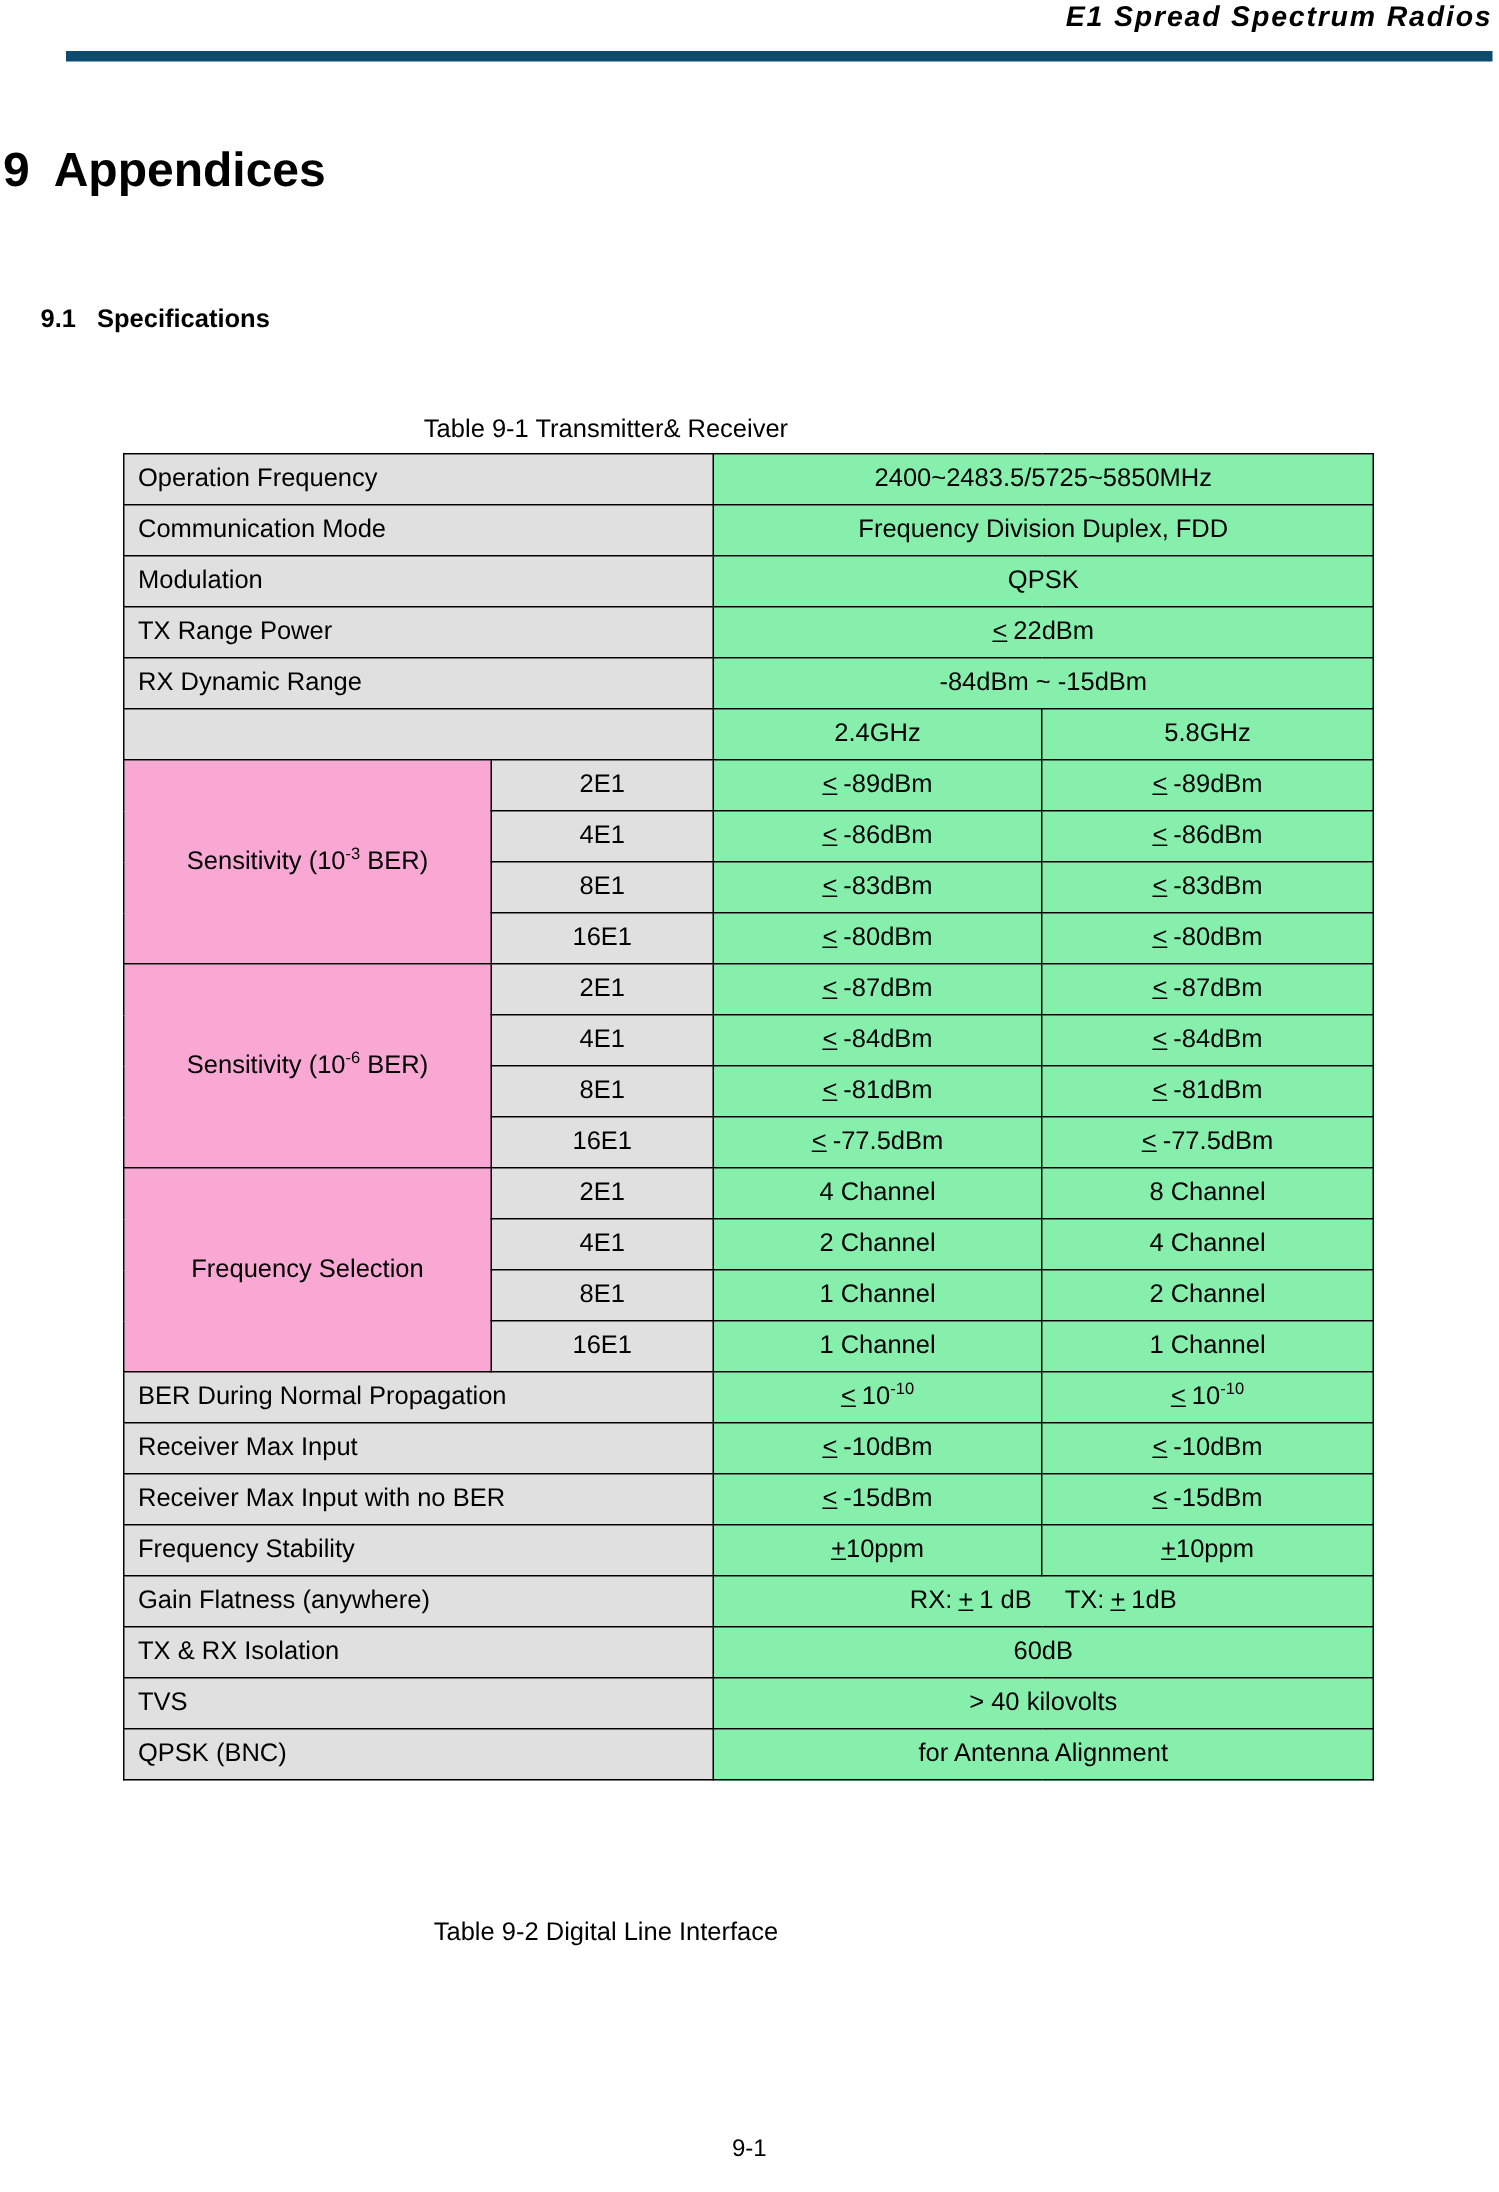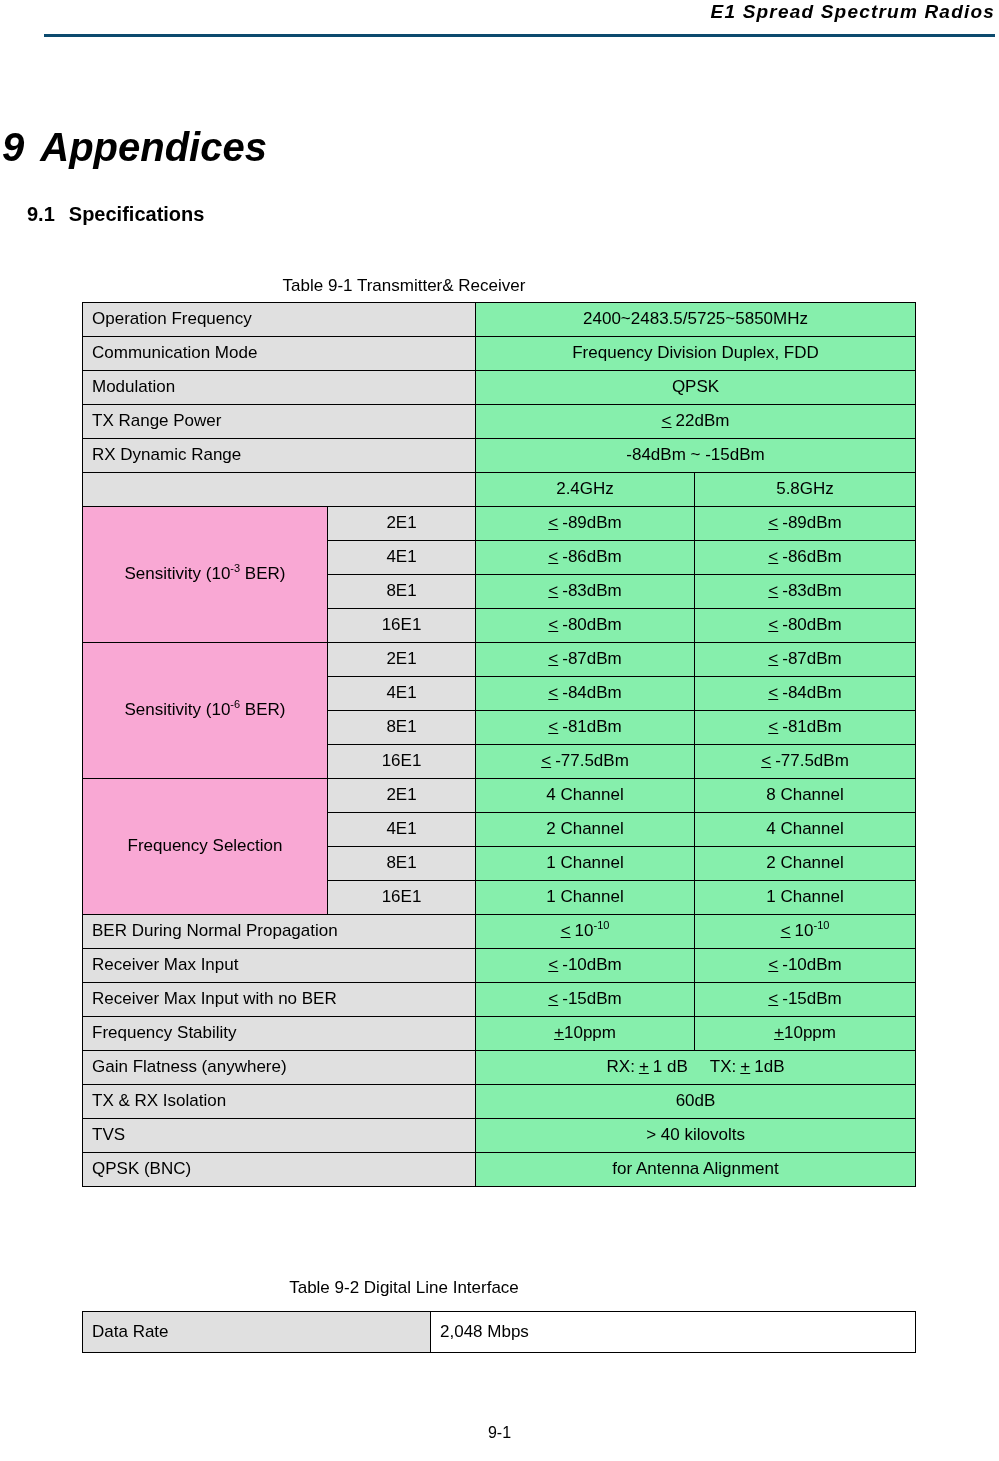--- a/index.html
+++ b/index.html
@@ -16,51 +16,50 @@
     overflow: hidden;
   }
 
   
   .page-header {
     position: absolute;
     top: 0;
     left: 44px;
     right: 4px;
     height: 34px;
-    border-bottom: 3px solid #0c4a6e;
+    border-bottom: 7px solid #0c4a6e;
   }
   .page-header .header-title {
     position: absolute;
     right: 0;
     top: 1px;
     font-size: 19px;
     font-weight: bold;
     font-style: italic;
     letter-spacing: 1.2px;
     white-space: nowrap;
   }
 
   
   .h1-appendices {
     position: absolute;
     left: 2px;
-    top: 125px;
-    font-size: 40px;
+    top: 95px;
+    font-size: 32px;
     font-weight: bold;
     letter-spacing: 0px;
     white-space: nowrap;
-    font-style: italic;
   }
   .h1-appendices .num { margin-right: 16px; }
 
   .h2-specifications {
     position: absolute;
     left: 27px;
     top: 203px;
-    font-size: 20px;
+    font-size: 17px;
     font-weight: bold;
     white-space: nowrap;
   }
   .h2-specifications .num { margin-right: 14px; }
 
   
   .table-caption {
     position: absolute;
     left: 0;
     width: 808px;
@@ -317,20 +316,16 @@
 </table>
 
 <div class="table-caption" id="caption-2">Table 9-2 Digital Line Interface</div>
 
 <table class="spec-table" id="table-2">
   <colgroup>
     <col style="width:348px">
     <col style="width:485px">
   </colgroup>
   <tbody>
-    <tr>
-      <td class="cell-label">Data Rate</td>
-      <td class="cell-value-left">2,048 Mbps</td>
-    </tr>
   </tbody>
 </table>
 
 <div class="page-footer">9-1</div>
 
 </body></html>

